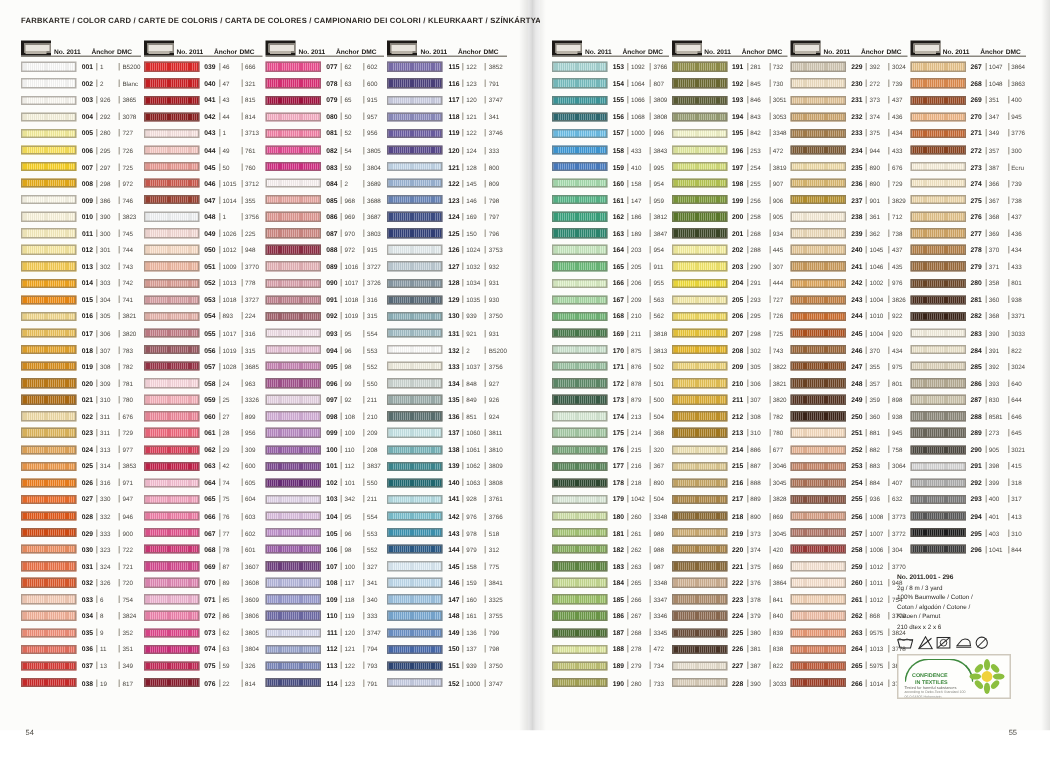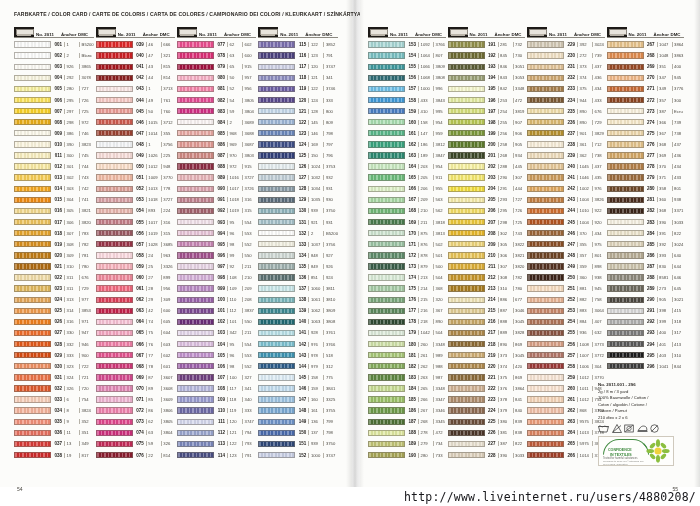--- a/index.html
+++ b/index.html
@@ -2156,15 +2156,14 @@
       </svg>
     </div>
   </div>
 
   <div id="gutter"></div>
   <div id="edge-right"></div>
 
   <div class="bottombar"></div>
   <div class="pagenum" id="pn-left">54</div>
   <div class="pagenum" id="pn-right">55</div>
-  <div class="watermark">http://www.liveinternet.ru/users/4880208/</div>
 
 </div>
 
 </body></html>

